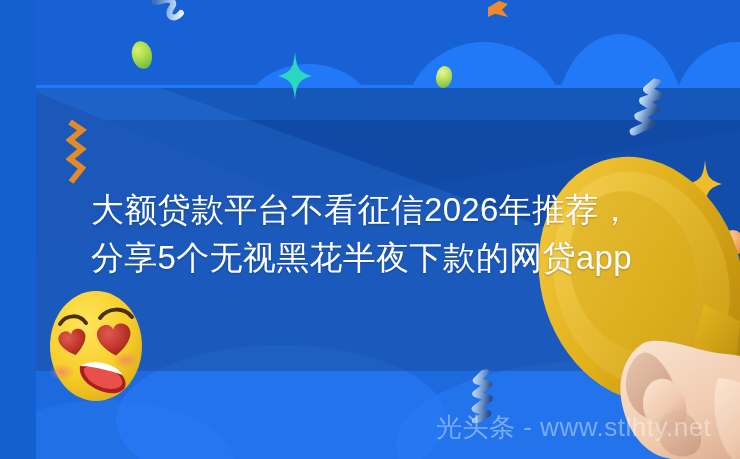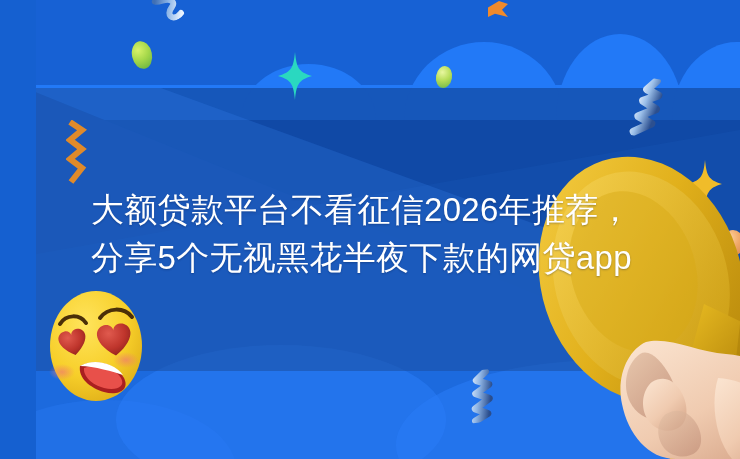--- a/index.html
+++ b/index.html
@@ -343,14 +343,15 @@
 
       <path d="M36 78 C52 70 72 76 80 90 C86 102 74 108 60 104 C46 100 34 90 36 78 Z" fill="#a91f20"></path>
       <path d="M40 80 C54 74 70 79 77 90 C82 99 72 103 60 100 C48 97 39 88 40 80 Z" fill="#e8504a"></path>
       <path d="M36 78 C50 70 70 75 79 87 C70 84 50 78 36 78 Z" fill="#ffffff"></path>
     </svg>
   </div>
 
   <div class="headline">大额贷款平台不看征信2026年推荐，
 分享5个无视黑花半夜下款的网贷app</div>
 
+  <div class="watermark">光头条 - www.stlhty.net</div>
 
 </div>
 
 </body></html>

